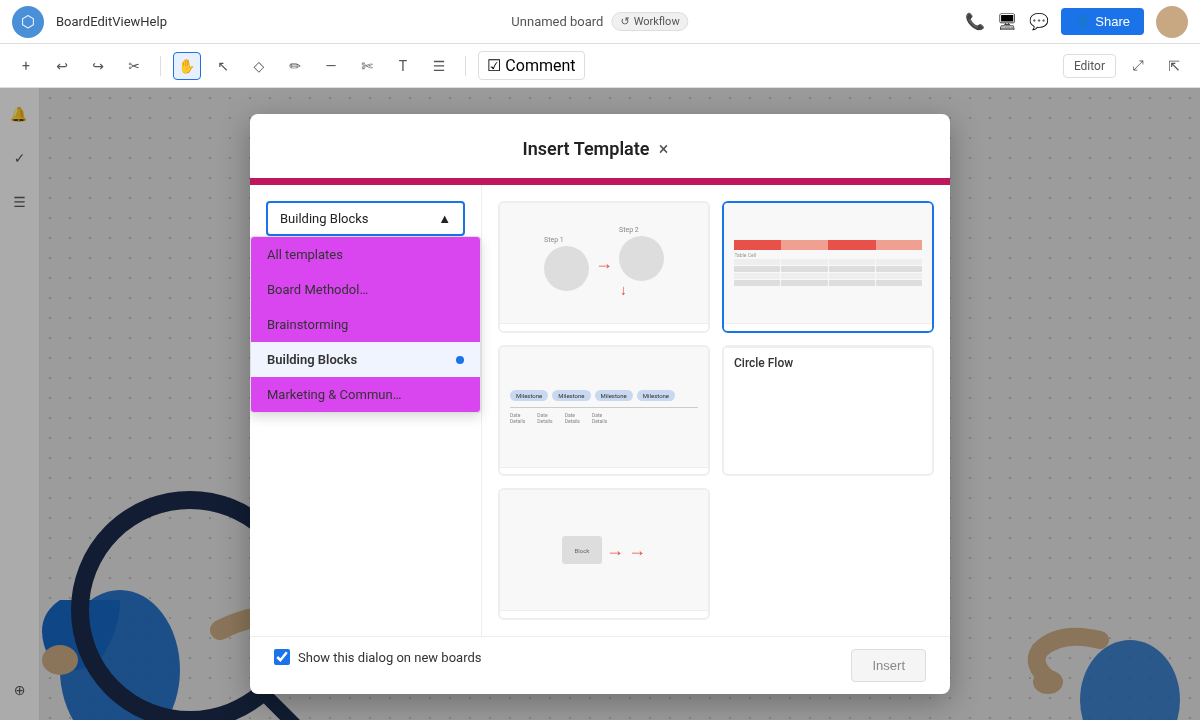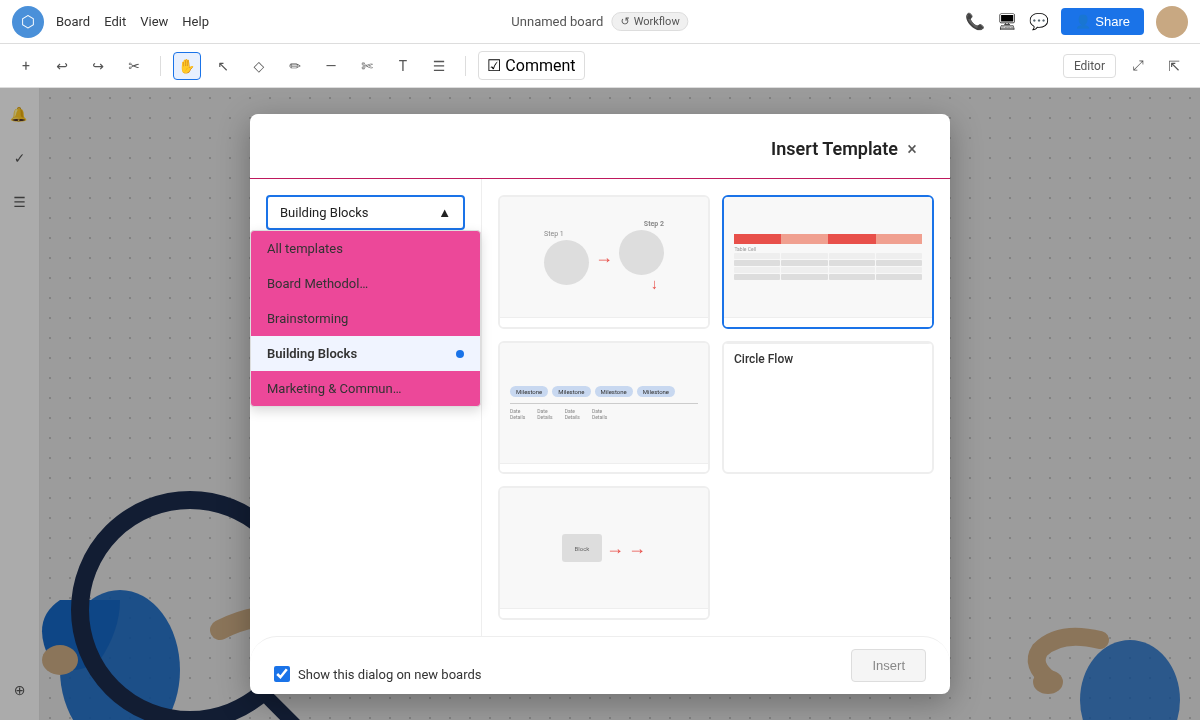--- a/index.html
+++ b/index.html
@@ -30,21 +30,21 @@
       border-radius: 50%;
       display: flex;
       align-items: center;
       justify-content: center;
       color: white;
       font-size: 16px;
       margin-right: 12px;
     }
     .menu-items {
       display: flex;
-      gap: 14px;
+      gap: 0;
       font-size: 13px;
       color: #333;
     }
     .menu-center {
       position: absolute;
       left: 50%;
       transform: translateX(-50%);
       display: flex;
       align-items: center;
       gap: 8px;
@@ -173,24 +173,24 @@
       border-radius: 8px;
       width: 700px;
       max-height: 580px;
       box-shadow: 0 8px 32px rgba(0,0,0,0.3);
       display: flex;
       flex-direction: column;
       position: relative;
     }
     .modal-header {
       padding: 20px 24px 16px;
-      border-bottom: 1px solid #be185d;
-      display: flex;
-      align-items: center;
-      justify-content: flex-end;
+      border-bottom: 7px solid #be185d;
+      display: flex;
+      align-items: center;
+      justify-content: center;
     }
     .modal-title {
       font-size: 18px;
       font-weight: 600;
       color: #222;
     }
     .modal-close {
       width: 28px;
       height: 28px;
       display: flex;
@@ -230,21 +230,21 @@
       cursor: pointer;
       font-size: 13px;
       color: #222;
       background: #fff;
     }
     .dropdown-menu {
       position: absolute;
       top: 100%;
       left: -16px;
       right: -16px;
-      background: #ec4899;
+      background: #d946ef;
       border: 1px solid #ddd;
       border-radius: 4px;
       box-shadow: 0 4px 12px rgba(0,0,0,0.15);
       z-index: 20;
       overflow: hidden;
     }
     .dropdown-item {
       padding: 10px 16px;
       font-size: 13px;
       color: #333;
@@ -307,23 +307,22 @@
       font-weight: 500;
       background: #fff;
       border-top: 1px solid #eee;
     }
 
     
     .modal-footer {
       padding: 12px 24px;
       border-top: 1px solid #eee;
       display: flex;
-      align-items: flex-end;
+      align-items: flex-start;
       gap: 8px;
-      border-radius: 27px;
     }
     .checkbox-container {
       display: flex;
       align-items: center;
       gap: 8px;
       font-size: 13px;
       color: #333;
     }
     .checkbox {
       width: 16px;
@@ -479,21 +478,21 @@
         <div class="modal-right">
 
           <div class="template-card">
             <div class="template-preview">
               <div style="display:flex;align-items:center;gap:6px;padding:8px;">
                 <div style="">
                   <div style="font-size:7px;color:#888;margin-bottom:2px;">Step 1</div>
                   <div style="width:45px;height:45px;background:#ddd;border-radius:50%;"></div>
                 </div>
                 <div style="color:#e8504a;font-size:18px;">→</div>
-                <div style="text-align:right;font-weight:bold;">
+                <div style="text-align:left;">
                   <div style="font-size:7px;color:#888;margin-bottom:2px;">Step 2</div>
                   <div style="width:45px;height:45px;background:#ddd;border-radius:50%;"></div>
                   <div style="color:#e8504a;font-size:14px;transform:rotate(90deg);display:inline-block;margin-top:2px;">→</div>
                 </div>
               </div>
             </div>
             <div class="template-label">Step Flow</div>
           </div>
 
           <div class="template-card selected">

